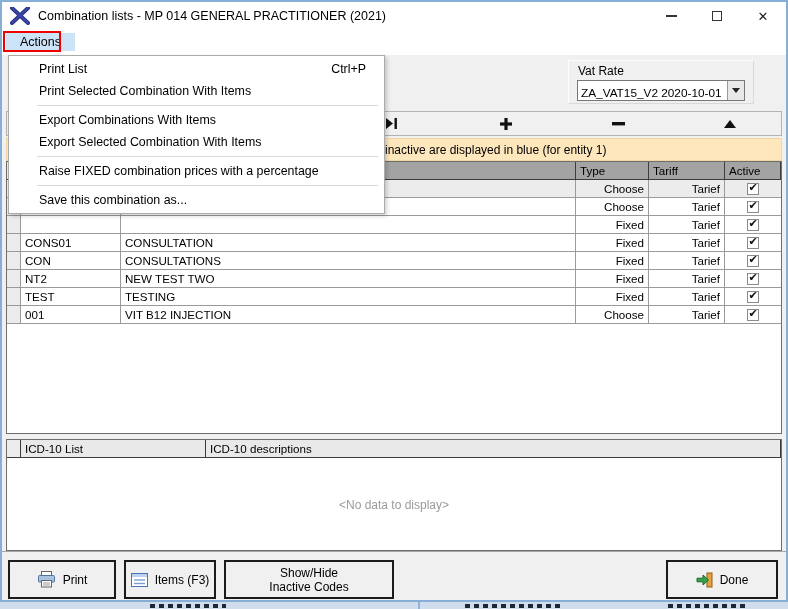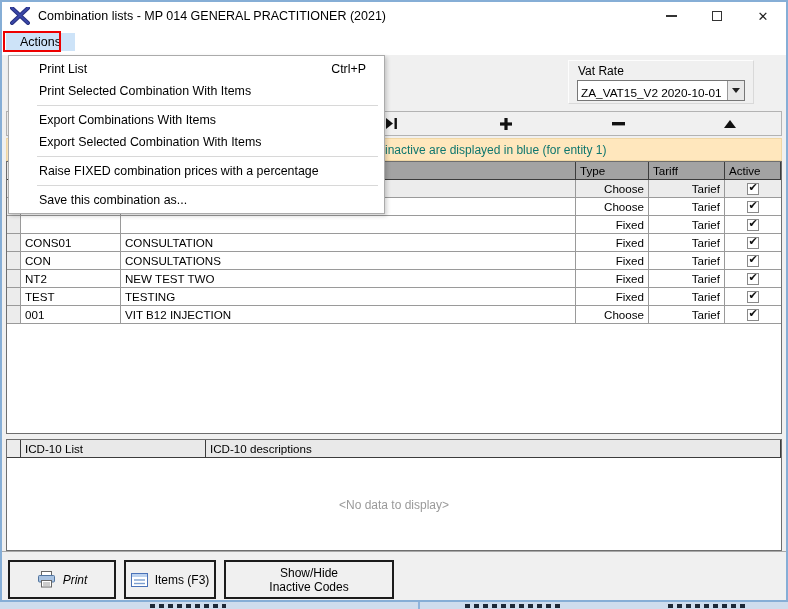--- a/index.html
+++ b/index.html
@@ -41,21 +41,21 @@
 
   
   .navbar { position:absolute; left:4px; top:109px; width:776px; height:25px; background:#f0f0f0;
             border:1px solid #b3b3b3; }
   .nav-btn { position:absolute; top:2px; width:26px; height:19px; display:flex; align-items:center;
              justify-content:center; }
 
   
   .infobar { position:absolute; left:4px; top:136px; width:776px; height:23px; background:#ffe7bd;
              border:1px solid #f0d7a4; overflow:hidden; }
-  .infobar-text { position:absolute; left:378px; top:4px; font-size:12px; color:#0f766e; white-space:nowrap; }
+  .infobar-text { position:absolute; left:378px; top:4px; font-size:12px; color:#000000; white-space:nowrap; }
 
   
   .grid { position:absolute; left:4px; top:159px; width:776px; height:273px; background:#fff;
           border:1px solid #6e6e6e; font-size:11.6px; }
   .g-row { display:flex; height:18px; border-bottom:1px solid #9a9a9a; background:#fff; }
   .g-row.selected { background:#ececec; }
   .g-head { background:#a3a3a3; border-bottom:1px solid #3c3c3c; font-size:11.6px; }
   .g-head .cell { border-right:1px solid #3c3c3c; }
   .cell { height:100%; border-right:1px solid #9a9a9a; display:flex; align-items:center;
           overflow:hidden; white-space:nowrap; }
@@ -77,21 +77,21 @@
   .c-icd-ind { width:14px; background:#ececec; }
   .c-icd-list { width:185px; padding-left:4px; }
   .c-icd-desc { flex:1; padding-left:4px; border-right:none; }
   .no-data { position:absolute; left:0; top:58px; width:100%; text-align:center; color:#9a9a9a; font-size:12px; }
 
   
   .bottombar { position:absolute; left:0; top:549px; width:784px; height:49px; background:#f0f0f0;
                border-top:1px solid #a8a8a8; }
   .btn { position:absolute; top:8px; height:39px; background:#f0f0f0; border:2px solid #1b1b1b;
          display:flex; align-items:center; justify-content:center; font-size:12px; gap:7px; }
-  .btn-print { left:6px; width:108px;font-style:italic; }
+  .btn-print { left:6px; width:108px; }
   .btn-items { left:122px; width:92px; }
   .btn-showhide { left:222px; width:170px; flex-direction:column; gap:0; line-height:14px; }
   .btn-done { left:664px; width:112px; }
 
   
   .menu { position:absolute; left:6px; top:53px; width:377px; background:#fff;
           border:1px solid #ababab; box-shadow:2px 2px 4px rgba(0,0,0,0.18); z-index:50; padding:2px 0; }
   .menu-item { height:22px; display:flex; align-items:center; font-size:12.4px; padding:0 18px 0 30px; }
   .menu-shortcut { margin-left:auto; font-size:12.4px; }
   .menu-sep { height:1px; background:#d8d8d8; margin:3px 6px 3px 28px; }
@@ -292,20 +292,27 @@
           <rect x="1" y="1" width="15" height="3" fill="#bcd2ef"></rect>
           <line x1="3" y1="7" x2="14" y2="7" stroke="#7c9fd0" stroke-width="1.4"></line>
           <line x1="3" y1="10.5" x2="14" y2="10.5" stroke="#7c9fd0" stroke-width="1.4"></line>
         </svg>
         <span>Items (F3)</span>
       </div>
       <div class="btn btn-showhide">
         <span>Show/Hide</span>
         <span>Inactive Codes</span>
       </div>
+      <div class="btn btn-done">
+        <svg width="17" height="16" viewBox="0 0 17 16">
+          <rect x="11" y="1" width="5" height="14" fill="#e6a440" stroke="#8a5a1a"></rect>
+          <polygon points="1,6.2 7,6.2 7,3 12.5,8 7,13 7,9.8 1,9.8" fill="#35a14a" stroke="#1c6f2e"></polygon>
+        </svg>
+        <span>Done</span>
+      </div>
     </div>
 
     <div class="menu">
       <div class="menu-item">
         <span>Print List</span>
         <span class="menu-shortcut">Ctrl+P</span>
       </div>
       <div class="menu-item">
         <span>Print Selected Combination With Items</span>
       </div>

